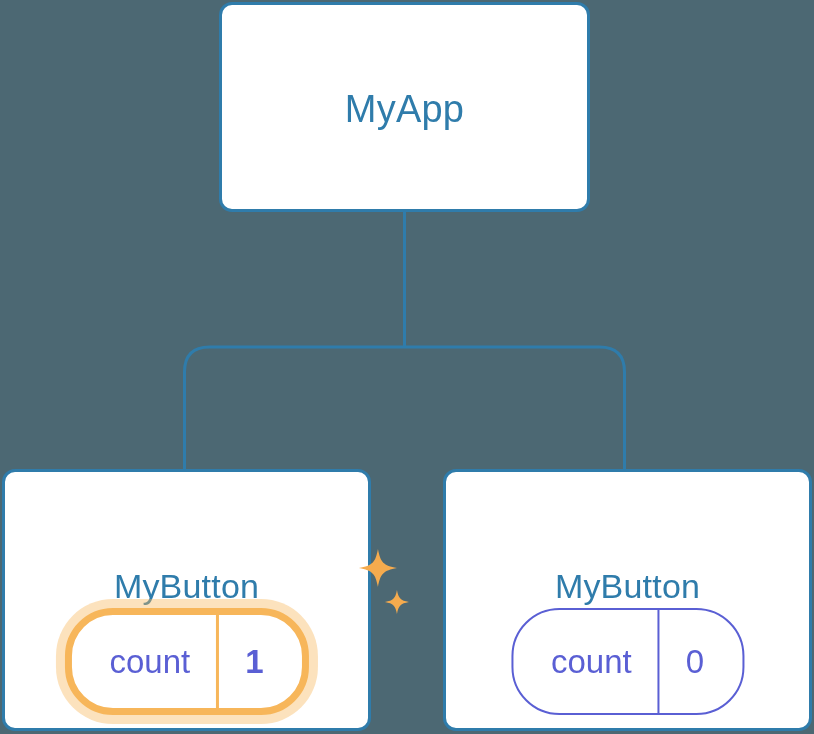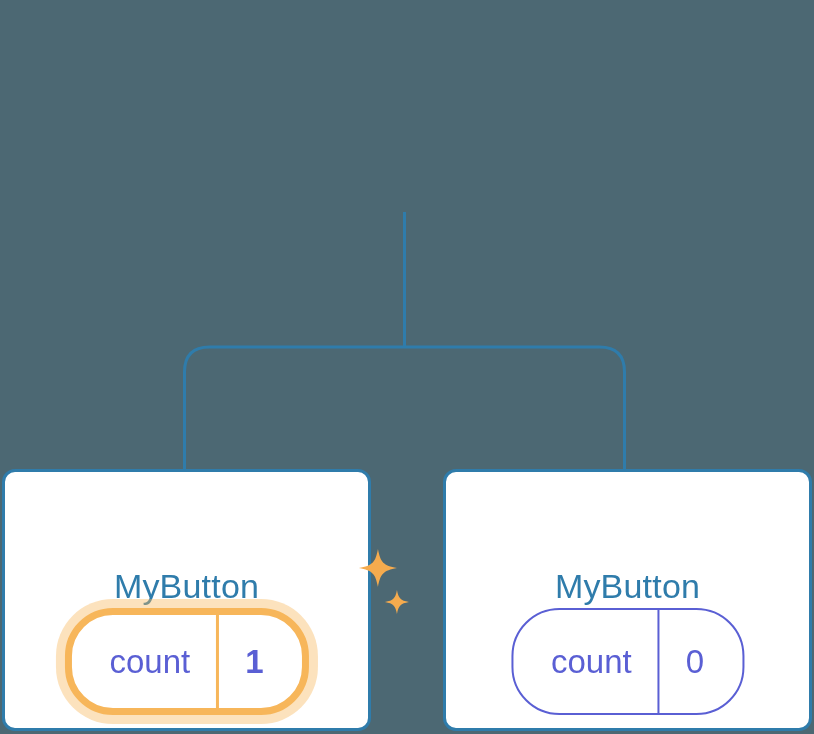--- a/index.html
+++ b/index.html
@@ -142,20 +142,23 @@
 
 <div id="stage">
 
   <svg id="connectors" viewBox="0 0 814 734" width="814" height="734" fill="none">
 
     <path d="M 404.5 212 L 404.5 347" stroke="#2f7cab" stroke-width="3" fill="none"></path>
 
     <path d="M 184.5 469 L 184.5 372 Q 184.5 347 209.5 347 L 599.5 347 Q 624.5 347 624.5 372 L 624.5 469" stroke="#2f7cab" stroke-width="3" fill="none" stroke-linecap="butt"></path>
   </svg>
 
+  <div class="node node-root">
+    <div class="node-title">MyApp</div>
+  </div>
 
   <div class="node node-child-left">
     <div class="node-title">MyButton</div>
 
     <div class="pill-wrap">
       <div class="pill pill-highlight">
         <div class="pill-cell pill-key">count</div>
         <div class="pill-cell pill-val">1</div>
       </div>
 

